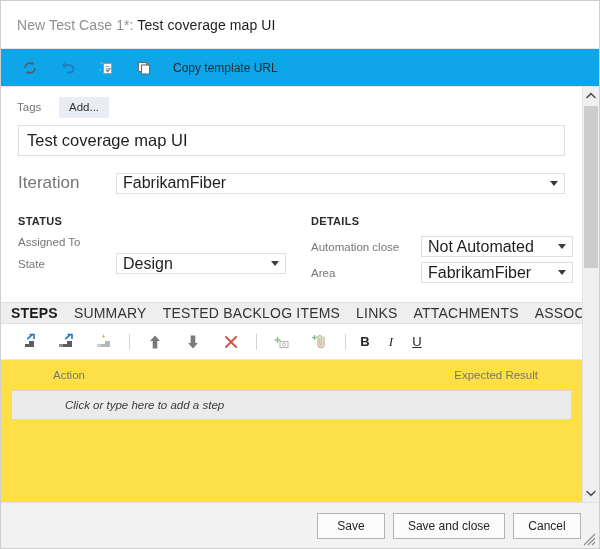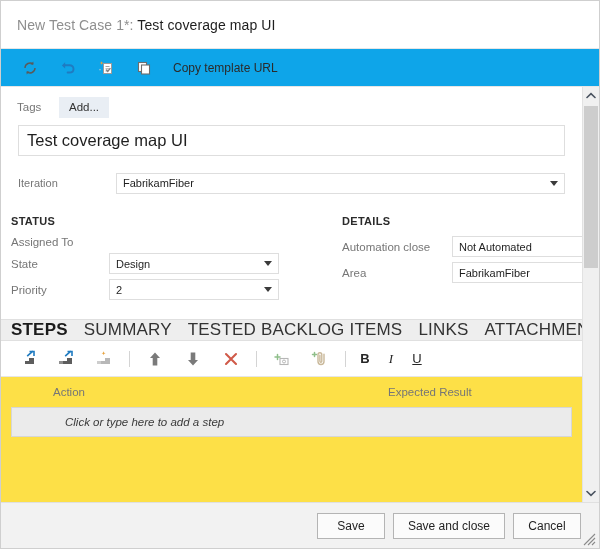--- a/index.html
+++ b/index.html
@@ -116,57 +116,56 @@
 
   
   #iteration-row {
     display: flex;
     align-items: center;
     height: 36px;
     padding: 0 17px;
     margin-top: 9px;
   }
   #iteration-label {
-    font-size: 11px;
+    font-size: 17px;
     color: #767676;
     width: 98px;
     flex: 0 0 98px;
   }
   .combo {
     position: relative;
     height: 21px;
     border: 1px solid #dedede;
     background: #ffffff;
     display: flex;
     align-items: center;
     cursor: pointer;
   }
   .combo .val {
-    font-size: 11px;
+    font-size: 16px;
     color: #1f1f1f;
     padding-left: 6px;
     white-space: nowrap;
     overflow: hidden;
     text-overflow: ellipsis;
     flex: 1 1 auto;
   }
   .combo .caret {
     flex: 0 0 16px;
     display: flex;
     align-items: center;
     justify-content: center;
     padding-right: 4px;
   }
   #iteration-combo { flex: 1 1 auto; }
 
   
   #groups {
     display: flex;
-    padding: 14px 17px 0 10px;
-    gap: 38px;
+    padding: 14px 17px 0 17px;
   }
   .group { display: flex; flex-direction: column; }
   #status-group { width: 293px; flex: 0 0 293px; }
   #details-group { flex: 1 1 auto; }
   .group-header {
     font-size: 11px;
     font-weight: bold;
     color: #2b2b2b;
     letter-spacing: 0.3px;
     margin-bottom: 9px;
@@ -192,21 +191,21 @@
     height: 22px;
     display: flex;
     align-items: center;
     background: #eeeeee;
     border-top: 1px solid #e0e0e0;
     border-bottom: 1px solid #e0e0e0;
     margin-top: 14px;
     padding-left: 10px;
   }
   .tab {
-    font-size: 17px;
+    font-size: 14px;
     color: #333333;
     letter-spacing: 0.2px;
     margin-right: 16px;
     cursor: pointer;
     white-space: nowrap;
   }
   .tab.active { font-weight: bold; color: #1b1b1b; }
 
   
   #steps-toolbar {
@@ -256,20 +255,21 @@
   #grid-head .col-action {
     flex: 1 1 auto;
     font-size: 11.5px;
     color: #767676;
     padding-left: 38px;
   }
   #grid-head .col-expected {
     flex: 0 0 180px;
     font-size: 11.5px;
     color: #767676;
+    text-align: right;
     padding-right: 30px;
   }
   #grid-row-new {
     height: 30px;
     display: flex;
     align-items: center;
     background: #ebebeb;
     border: 1px solid #d6d6d6;
     margin: 0 2px;
   }
@@ -425,31 +425,20 @@
             <div class="combo">
               <span class="val">Design</span>
               <span class="caret">
                 <svg width="8" height="5" viewBox="0 0 8 5">
                     <path d="M0 0h8L4 5z" fill="#3b3b3b"></path>
                   </svg>
               </span>
             </div>
           </div>
 
-          <div class="field-row">
-            <div class="field-label">Priority</div>
-            <div class="combo">
-              <span class="val">2</span>
-              <span class="caret">
-                <svg width="8" height="5" viewBox="0 0 8 5">
-                    <path d="M0 0h8L4 5z" fill="#3b3b3b"></path>
-                  </svg>
-              </span>
-            </div>
-          </div>
         </div>
 
         <div class="group" id="details-group">
           <div class="group-header">DETAILS</div>
 
           <div class="field-row">
             <div class="field-label">Automation close</div>
             <div class="combo">
               <span class="val">Not Automated</span>
               <span class="caret">

